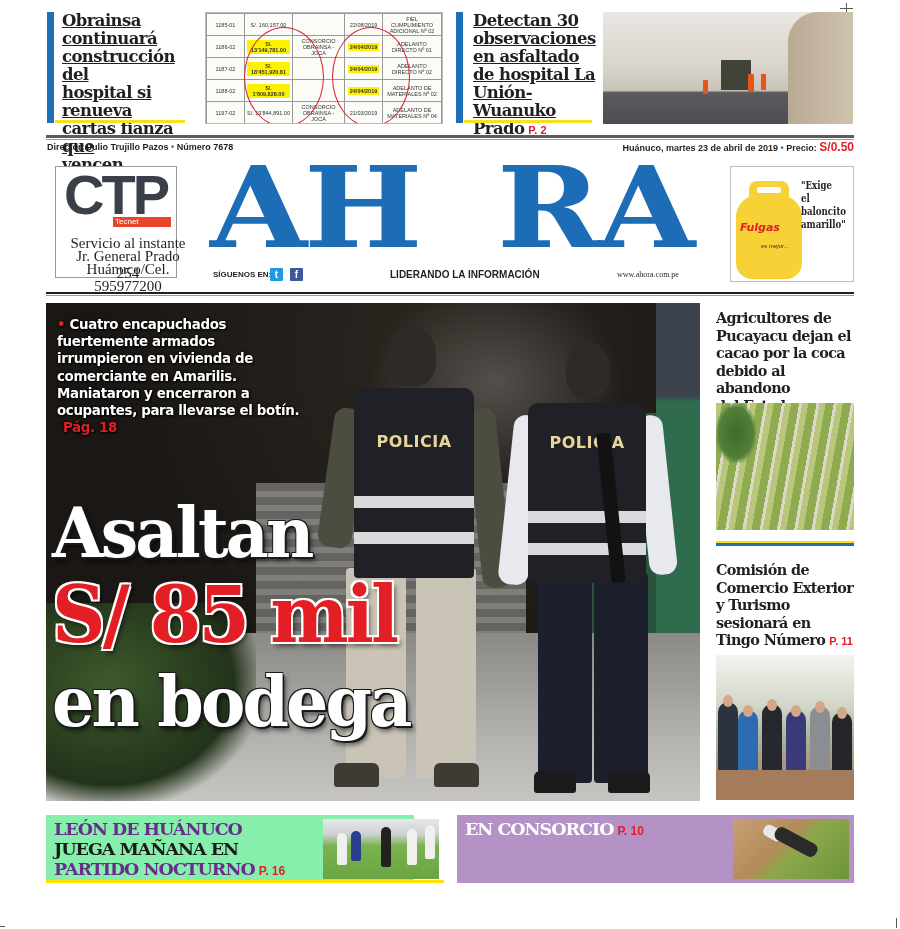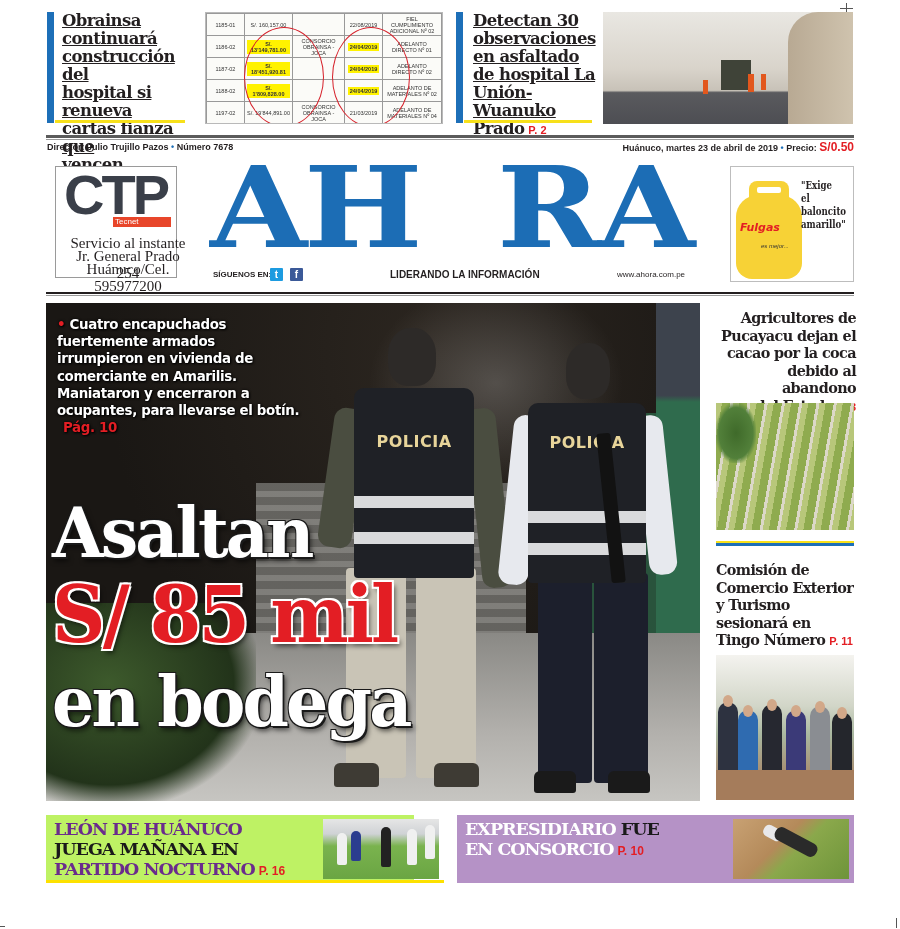--- a/index.html
+++ b/index.html
@@ -44,21 +44,21 @@
   .ahora { position: absolute; left: 210px; top: 162px; width: 480px; height: 100px; }
   .ahora .letters { position: absolute; top: -14px; font-family: "DejaVu Serif", serif; font-weight: bold; font-size: 112px; color: #1c6db5; line-height: 120px; letter-spacing: -3px; transform: scaleX(1.12); transform-origin: left top; }
   .ahora .circle { position: absolute; left: 192px; top: 2px; width: 96px; height: 96px; border-radius: 50%; background: #1c6db5; }
   .ahora .num { position: absolute; left: 0; width: 100%; top: 10px; text-align: center; color: #fff; font-weight: bold; font-size: 46px; line-height: 46px; }
   .ahora .anos { position: absolute; left: 0; width: 100%; top: 57px; text-align: center; color: #fff; font-weight: bold; font-size: 15px; }
 
   .follow { position: absolute; left: 213px; top: 270px; font-size: 8px; font-weight: bold; color: #231f20; }
   .soc { position: absolute; top: 268px; width: 13px; height: 13px; background: #1c9be0; color: #fff; font-size: 10px; font-weight: bold; text-align: center; line-height: 13px; border-radius: 1px; }
   .soc.fb { background: #3b5998; }
   .tagline { position: absolute; left: 390px; top: 269px; font-size: 10px; font-weight: bold; color: #231f20; }
-  .web { position: absolute; left: 617px; top: 270px; font-size: 8px; color: #231f20; }
+  .web { position: absolute; left: 617px; top: 270px; font-size: 8px; color: #231f20; font-family: Liberation Serif, serif; }
 
   
   .fulgas { position: absolute; left: 730px; top: 166px; width: 124px; height: 116px; border: 1px solid #bdbdbd; background: #fff; }
   .fulgas .tank { position: absolute; left: 5px; top: 28px; width: 66px; height: 84px; background: #f7d236; border-radius: 22px 22px 16px 16px; }
   .fulgas .tank-top { position: absolute; left: 18px; top: 14px; width: 40px; height: 22px; background: #f7d236; border-radius: 8px 8px 0 0; }
   .fulgas .tank-hole { position: absolute; left: 26px; top: 20px; width: 24px; height: 6px; background: #fff; border-radius: 2px; }
   .fulgas .brand { position: absolute; left: 9px; top: 54px; font-family: "DejaVu Sans", sans-serif; font-weight: bold; font-style: italic; font-size: 11px; color: #e31e24; }
   .fulgas .sub { position: absolute; left: 30px; top: 76px; font-size: 6px; font-style: italic; color: #333; }
   .fulgas .quote { position: absolute; left: 70px; top: 12px; width: 52px; font-family: "DejaVu Serif", serif; font-weight: bold; font-size: 10.5px; line-height: 13px; color: #231f20; transform: scaleX(0.82); transform-origin: left top; }
 
@@ -100,21 +100,21 @@
   .coca .tree { position: absolute; left: 0; top: 0; width: 40px; height: 60px; background: radial-gradient(ellipse, #3f6a2a 0%, #52803a 60%, transparent 75%); }
   .sep { position: absolute; left: 716px; top: 541px; width: 138px; height: 5px; background: linear-gradient(180deg, #f7e01a 0 50%, #1d6fb8 50% 100%); }
   .meeting { position: absolute; left: 716px; top: 655px; width: 138px; height: 145px; overflow: hidden;
     background: linear-gradient(180deg, #f4f3ef 0%, #d2d6c8 35%, #a9b8a0 55%, #a89074 80%, #96795c 100%); }
   .meeting .person { position: absolute; bottom: 28px; width: 20px; border-radius: 10px 10px 0 0; }
   .meeting .face { position: absolute; width: 10px; height: 12px; border-radius: 50%; background: #d2a889; }
   .meeting .table { position: absolute; left: 0; bottom: 0; width: 100%; height: 30px; background: #a57c5b; }
 
   
   .btm { position: absolute; top: 815px; height: 68px; }
-  .btm.yellow { left: 46px; width: 368px; background: #bef264; }
+  .btm.yellow { left: 46px; width: 368px; background: #86efac; }
   .btm.purple { left: 457px; width: 397px; background: #b592c6; }
   .btm .txt { position: absolute; left: 8px; top: 4px; font-family: "DejaVu Serif", serif; font-weight: bold; font-size: 17.5px; line-height: 20px; letter-spacing: -1px; }
   .purple-text { color: #6a2c8c; }
   .black-text { color: #1a1a1a; }
   .white-text { color: #ffffff; }
   .btm .photo { position: absolute; top: 4px; width: 116px; height: 60px; overflow: hidden; }
   .soccer { left: 277px; background: linear-gradient(180deg, #e6e6e6 0%, #cfd2d5 25%, #7ab34e 45%, #6aa543 100%); }
   .soccer .pl { position: absolute; width: 10px; border-radius: 5px 5px 2px 2px; }
   .body { left: 276px; background: linear-gradient(135deg, #c8a173 0%, #b48a5a 40%, #8aa84b 55%, #6e943a 100%); }
   .body .fig { position: absolute; left: 40px; top: 16px; width: 46px; height: 14px; background: #2a2a2a; border-radius: 6px; transform: rotate(28deg); }
@@ -288,28 +288,28 @@
       <div class="stripe" style="top:108px;"></div>
       <div class="stripe" style="top:140px;"></div>
     </div>
     <div class="abs" style="left:98px;top:90px;width:14px;height:150px;background:#121212;transform:rotate(-6deg);border-radius:3px;"></div>
   </div>
 </div>
 
 <div class="lede">
   <span class="bullet">•</span>
   <span>Cuatro encapuchados fuertemente armados irrumpieron en vivienda de comerciante en Amarilis. Maniataron y encerraron a ocupantes, para llevarse el botín.</span>
-  <span class="pg">Pág. 10</span>
+  <span class="pg">Pág. 18</span>
 </div>
 
 <div class="headline white" style="top:498px;">Asaltan</div>
 <div class="headline red" style="top:576px;">S/ 85 mil</div>
 <div class="headline white" style="top:667px;">en bodega</div>
 
-<div class="side-title" style="top:309px;text-align:right;">
+<div class="side-title" style="top:309px;">
   <div>Agricultores de</div>
   <div>Pucayacu dejan el</div>
   <div>cacao por la coca</div>
   <div>debido al abandono</div>
   <div><span>del Estado</span><span class="page-ref">P. 3</span></div>
 </div>
 <div class="coca">
   <div class="tree"></div>
 </div>
 
@@ -348,21 +348,20 @@
     <div class="pl" style="left:14px;top:14px;height:32px;background:#f0f0f0;"></div>
     <div class="pl" style="left:28px;top:12px;height:30px;background:#2b3d8f;"></div>
     <div class="pl" style="left:58px;top:8px;height:40px;background:#222;"></div>
     <div class="pl" style="left:84px;top:10px;height:36px;background:#f0f0f0;"></div>
     <div class="pl" style="left:102px;top:6px;height:34px;background:#f0f0f0;"></div>
   </div>
 </div>
 
 <div class="btm purple">
   <div class="txt">
-    <div><span class="white-text">EXPRESIDIARIO</span> <span class="black-text">FUE</span></div>
     <div><span class="white-text">EN CONSORCIO</span><span class="page-ref" style="font-size:12px;">P. 10</span></div>
   </div>
   <div class="photo body">
     <div class="shirt"></div>
     <div class="fig"></div>
   </div>
 </div>
 
 <div class="abs" style="left:46px;top:880px;width:398px;height:3px;background:#fde100;"></div>
 <div class="abs" style="left:457px;top:880px;width:397px;height:3px;background:#b592c6;"></div>

